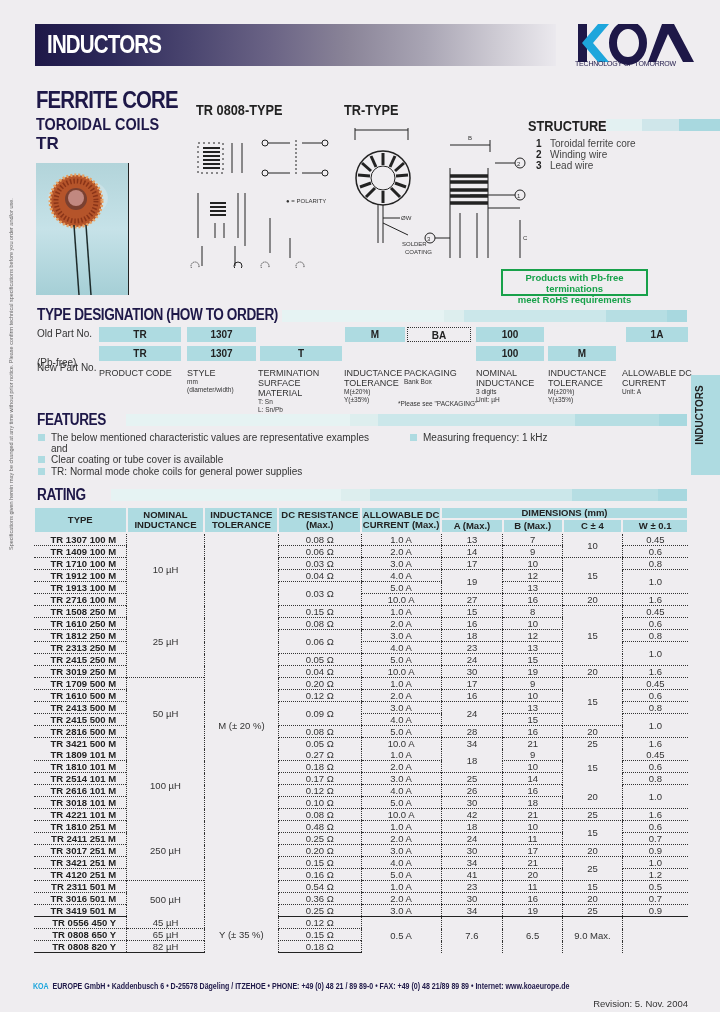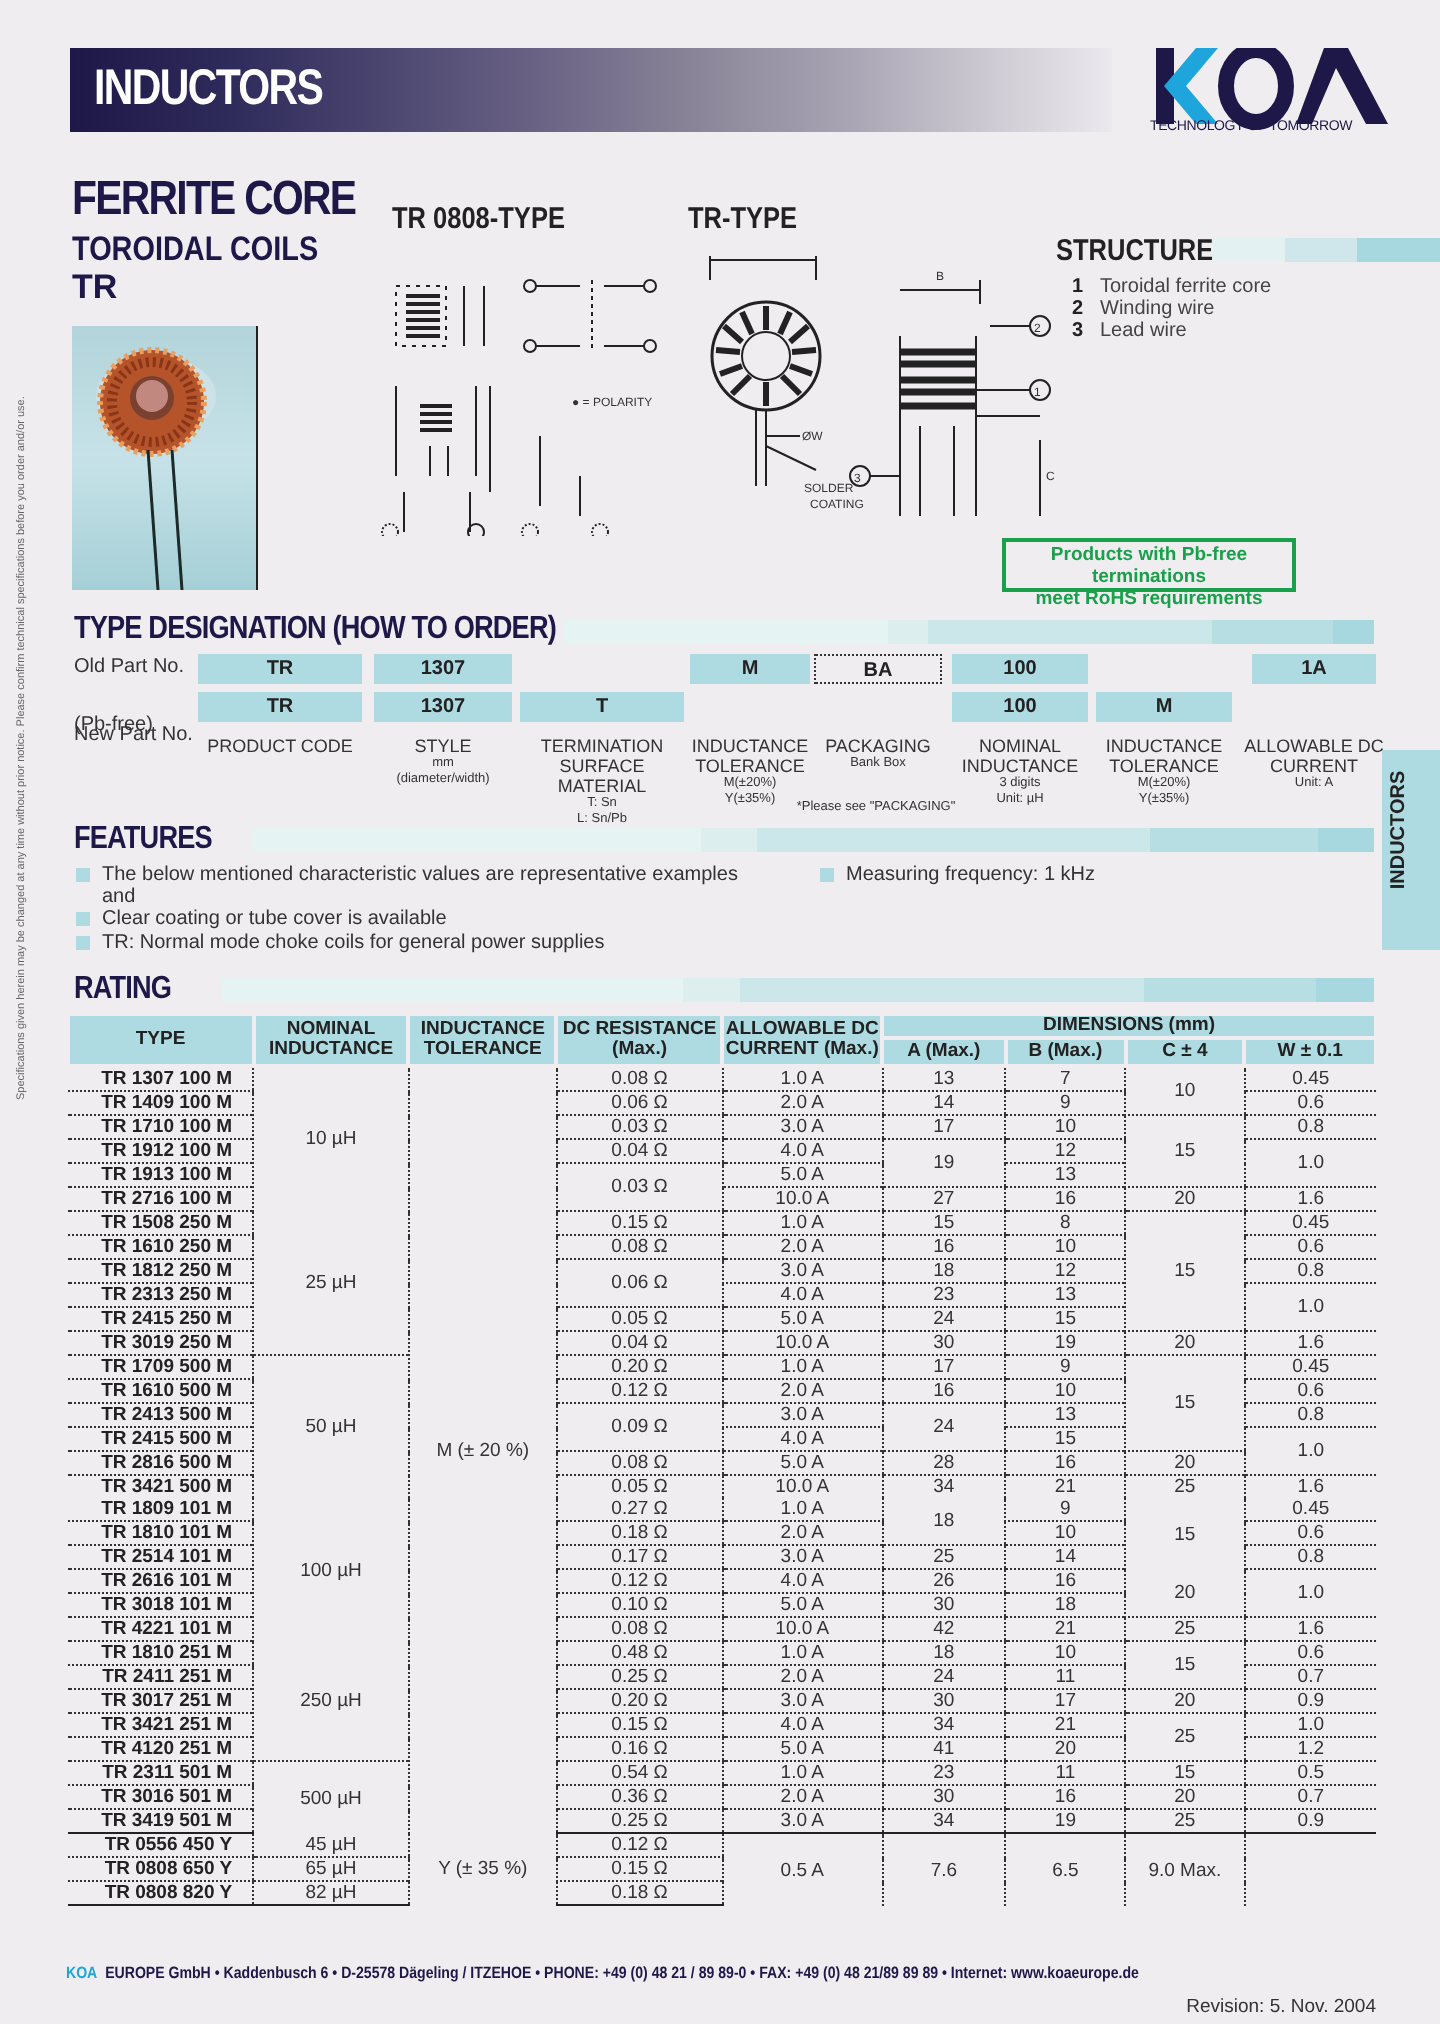--- a/index.html
+++ b/index.html
@@ -17,21 +17,21 @@
 .struct-title{left:528px;top:117px;font-size:15px;font-weight:bold;color:#222;transform:scaleX(0.85);transform-origin:left}
 .struct-bar{left:606px;top:119px;width:121px;height:12px;background:linear-gradient(90deg,#e3f1f2 0 30%,#cfe6ea 30% 60%,#a8d8df 60%)}
 .struct-list{left:536px;top:138px;font-size:10px;color:#444;line-height:11px}
 .struct-list b{color:#222;display:inline-block;width:14px}
 .rohs{left:501px;top:269px;width:147px;height:27px;border:2px solid #18a14a;color:#18a14a;font-weight:bold;font-size:9.5px;text-align:center;line-height:11px;padding-top:1px}
 .sec-title{font-size:16px;font-weight:bold;color:#1e1848;letter-spacing:-0.5px;transform:scaleX(0.85);transform-origin:left}
 .sec-bar{height:12px;background:linear-gradient(90deg,#e6f3f3 0 40%,#ddeeee 40% 45%,#cbe7ea 45% 80%,#b6dee3 80% 95%,#a8d8df 95%)}
 .td-row-label{font-size:10px;color:#333;line-height:11px}
 .tdbox{height:15px;background:#aedbe1;font-size:10px;font-weight:bold;color:#222;text-align:center;line-height:15px}
 .tdbox.dotted{background:transparent;border:1px dotted #333}
-.tdcap{font-size:9px;color:#333;text-align:center;line-height:10px}
+.tdcap{font-size:9px;color:#333;text-align:left;line-height:10px}
 .tdcap small{font-size:6.5px;display:block;line-height:8px}
 .side-tab{left:691px;top:375px;width:29px;height:100px;background:#aedbe1}
 .side-tab span{position:absolute;left:3px;top:80px;transform:rotate(-90deg);transform-origin:left top;font-size:10px;font-weight:bold;color:#222;white-space:nowrap;width:80px;text-align:center}
 .side-note{left:8px;top:550px;transform:rotate(-90deg);transform-origin:left top;font-size:5.5px;color:#666;white-space:nowrap;line-height:7px}
 .feat-col{font-size:10px;color:#333;line-height:11.2px}
 .feat-col div{position:relative;padding-left:14px}
 .feat-col div.bul::before{content:"";position:absolute;left:1px;top:2px;width:7px;height:7px;background:#aedbe1}
 table.rt{position:absolute;left:33px;top:506px;width:656px;border-collapse:collapse;font-size:9.5px;color:#333}
 table.rt td,table.rt th{text-align:center;padding:0;height:11.7px;line-height:11px;border-left:1px dotted #333}
 table.rt th{background:#aedbe1;font-weight:bold;color:#222;font-size:9.5px;line-height:10px;border:2px solid #efedf0}

